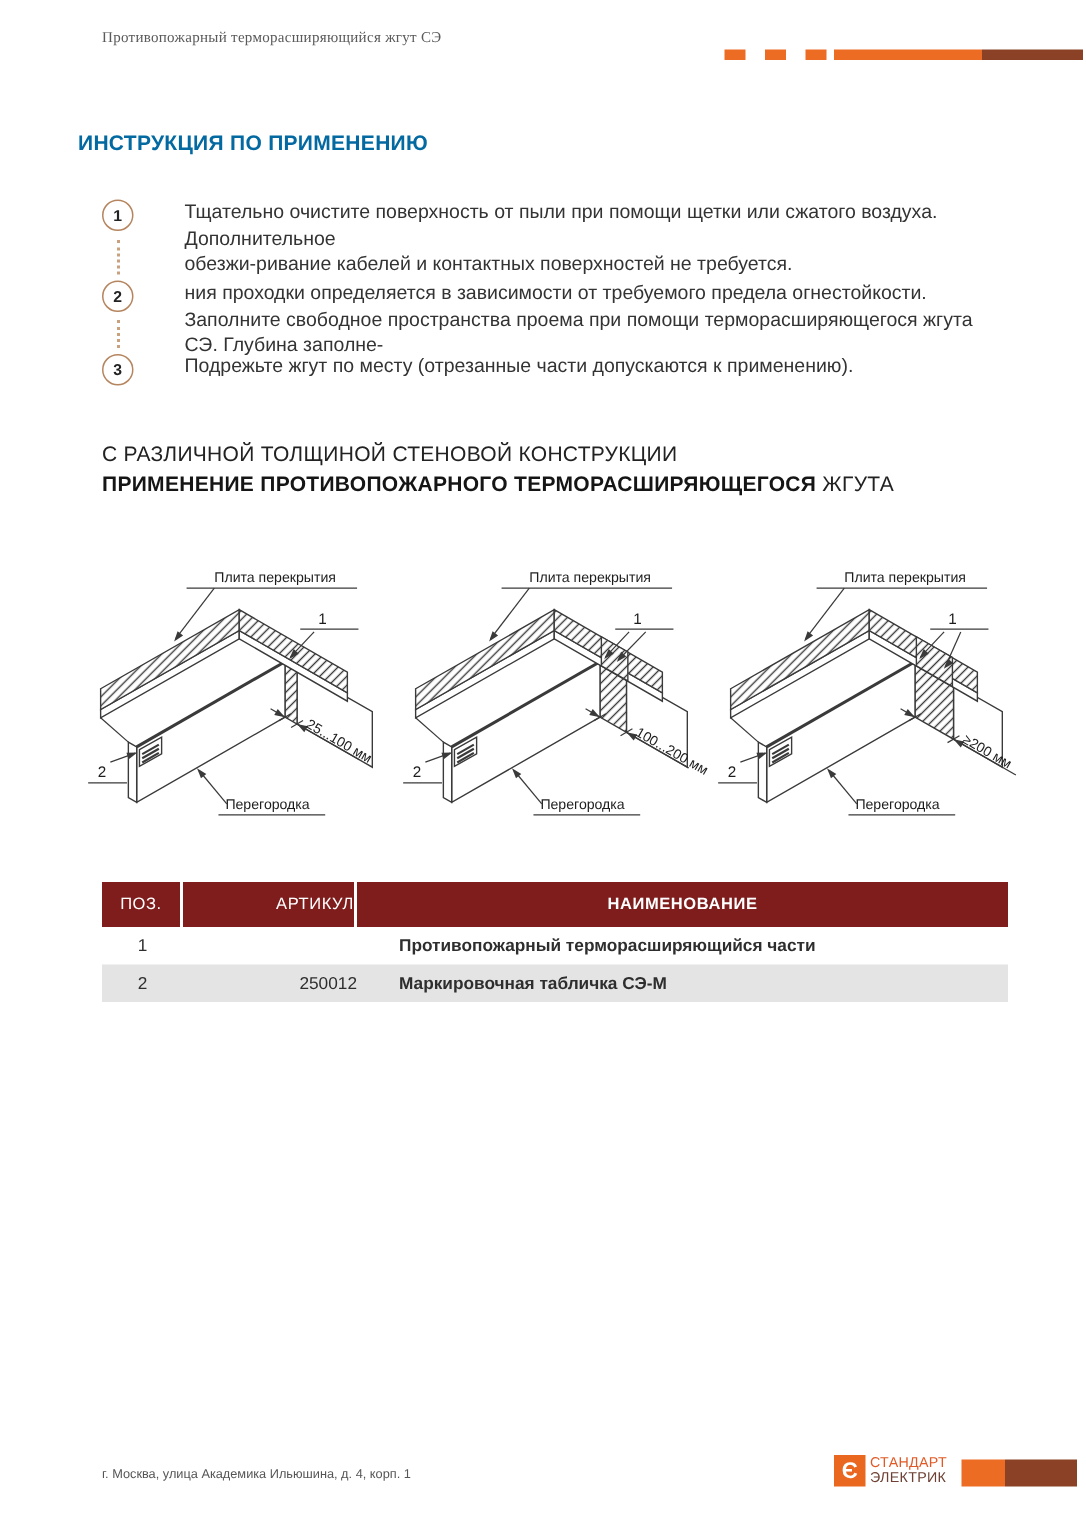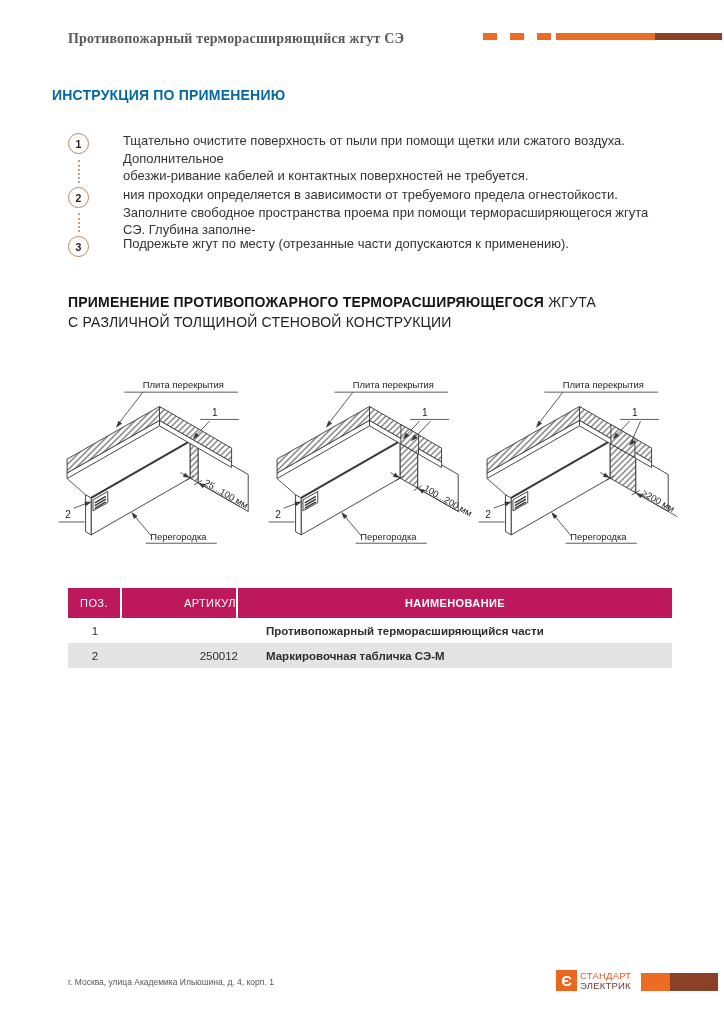--- a/index.html
+++ b/index.html
@@ -1,20 +1,20 @@
 <!DOCTYPE html>
 <html><head>
 <meta charset="utf-8">
 <style>
   html,body{margin:0;padding:0;background:#888;}
   .page{position:relative;width:724px;height:1024px;background:#fff;margin:0 auto;overflow:hidden;
         font-family:"Liberation Sans",sans-serif;color:#2e2e2e;}
   
-  .run-head{position:absolute;top:31px;left:68px;font-family:"Liberation Serif",serif;
-            font-size:14px;color:#5a5a5a;letter-spacing:.2px;font-weight:bold;}
+  .run-head{position:absolute;top:20px;left:68px;font-family:"Liberation Serif",serif;
+            font-size:10px;color:#5a5a5a;letter-spacing:.2px;}
   .hd-sq{position:absolute;top:33px;height:7px;width:14px;background:#ed6c23;}
   .hd-bar{position:absolute;top:33px;left:556px;width:166px;height:7px;
           background:linear-gradient(to right,#ed6c23 99px,#8a4125 99px);}
   
   .h1{position:absolute;top:87px;left:52px;font-size:14px;font-weight:bold;color:#0369a1;letter-spacing:.2px;}
   .h2{position:absolute;top:292px;left:68px;font-size:14px;line-height:20px;color:#222;letter-spacing:.2px;}
   .h2 .bd{font-weight:bold;color:#151515;}
   
   .step{position:absolute;left:68px;display:flex;align-items:flex-start;}
   .step-num{flex:0 0 auto;width:19px;height:19px;border:1.6px solid #b5855f;border-radius:50%;
@@ -22,21 +22,21 @@
             font-size:10.5px;font-weight:bold;color:#222;margin-top:1px;}
   .step-txt{margin-left:34px;width:550px;font-size:13px;line-height:17.5px;color:#333;}
   .step-txt span{display:block;}
   .conn{position:absolute;left:78px;width:0;border-left:2px dotted #c9a17e;}
   
   .diagrams{position:absolute;top:372px;left:56px;display:flex;gap:3px;}
   .diagrams svg{display:block;}
   .diagrams text{font-family:"Liberation Sans",sans-serif;}
   
   .tbl{position:absolute;top:588px;left:68px;width:604px;}
-  .tbl-h{display:flex;background:#be185d;color:#fff;height:30px;align-items:center;font-size:11px;letter-spacing:.4px;}
+  .tbl-h{display:flex;background:#7f1d1d;color:#fff;height:30px;align-items:center;font-size:11px;letter-spacing:.4px;}
   .tbl-r{display:flex;height:25px;align-items:center;font-size:11.5px;color:#2e2e2e;}
   .c1{width:54px;text-align:center;box-sizing:border-box;}
   .c2{width:116px;text-align:right;box-sizing:border-box;}
   .c3{flex:1;text-align:center;box-sizing:border-box;font-weight:bold;}
   .tbl-h .c1,.tbl-h .c2{border-right:2px solid #fff;height:30px;line-height:30px;}
   .tbl-r .c3{text-align:left;padding-left:28px;}
   .r-alt{background:#e4e4e4;}
   
   .addr{position:absolute;top:977px;left:68px;font-size:8.5px;color:#555;}
   .logo{position:absolute;top:970px;left:556px;display:flex;align-items:center;}
@@ -78,22 +78,22 @@
   </div>
   <div class="conn" style="top:213px;height:19px"></div>
   <div class="step" style="top:235px">
     <div class="step-num">3</div>
     <div class="step-txt">
       <span>Подрежьте жгут по месту (отрезанные части допускаются к применению).</span>
     </div>
   </div>
 
   <div class="h2">
+    <div>С РАЗЛИЧНОЙ ТОЛЩИНОЙ СТЕНОВОЙ КОНСТРУКЦИИ</div>
     <div><span class="bd">ПРИМЕНЕНИЕ ПРОТИВОПОЖАРНОГО ТЕРМОРАСШИРЯЮЩЕГОСЯ</span><span> ЖГУТА</span></div>
-    <div>С РАЗЛИЧНОЙ ТОЛЩИНОЙ СТЕНОВОЙ КОНСТРУКЦИИ</div>
   </div>
 
   <div class="diagrams">
     <svg id="diag0" viewBox="0 0 224 192" width="207" height="178">
         <defs>
           <pattern id="h0" patternUnits="userSpaceOnUse" width="4.6" height="4.6" patternTransform="rotate(45)">
             <rect x="0" y="0" width="4.6" height="4.6" fill="#fff"></rect>
             <line x1="1" y1="0" x2="1" y2="4.6" stroke="#3a3a3a" stroke-width="1"></line>
           </pattern>
         </defs>

